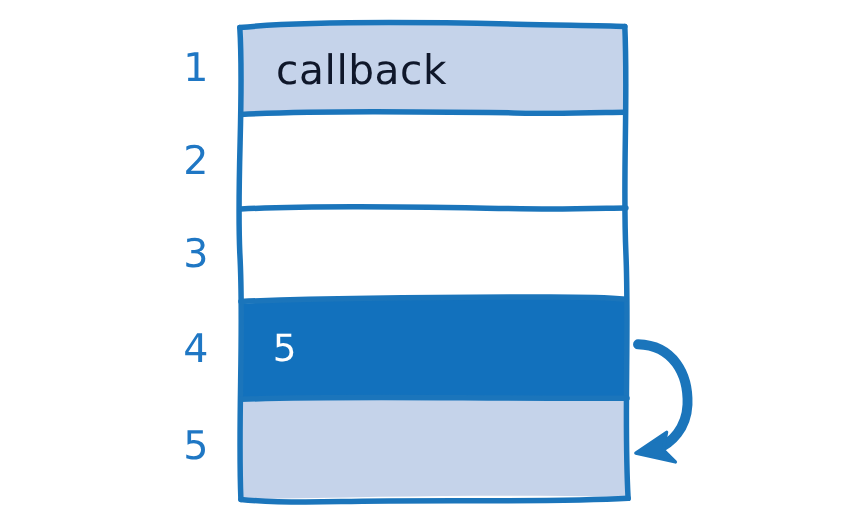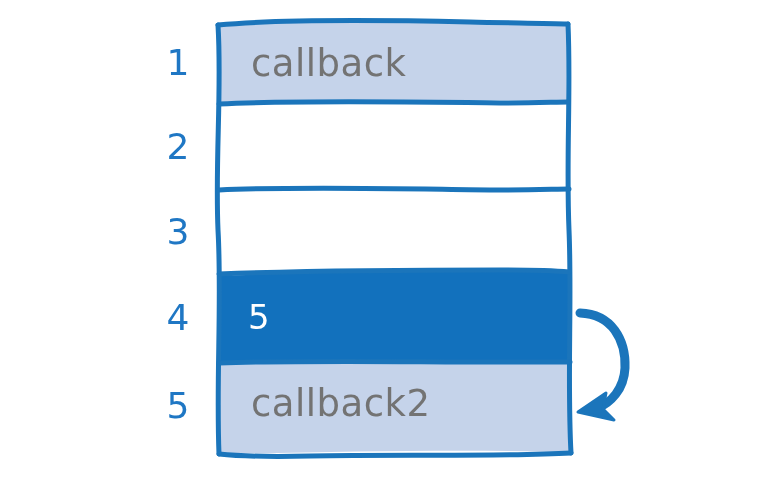--- a/index.html
+++ b/index.html
@@ -40,21 +40,21 @@
   }
   .row-index {
     font-size: 36px;
     color: #1f77c4;
     font-weight: 500;
     text-align: right;
     width: 40px;
   }
   .cell-label {
     font-size: 37px;
-    color: #737373;
+    color: #0f172a;
     font-weight: 500;
   }
   .cell-label.on-dark {
     color: #ffffff;
   }
   .cell-label.small-num {
     font-size: 34px;
   }
 </style>
 </head>
@@ -132,15 +132,14 @@
   <div class="txt row-index" style="left:150px; top:45px;">1</div>
   <div class="txt row-index" style="left:150px; top:129px;">2</div>
   <div class="txt row-index" style="left:150px; top:214px;">3</div>
   <div class="txt row-index" style="left:150px; top:300px;">4</div>
   <div class="txt row-index" style="left:150px; top:388px;">5</div>
 
   <div class="txt cell-label" style="left:251px; top:45px;">callback</div>
 
   <div class="txt cell-label on-dark small-num" style="left:248px; top:300px;">5</div>
 
-  <div class="txt cell-label" style="left:251px; top:385px;">callback2</div>
 
 </div>
 
 </body></html>

